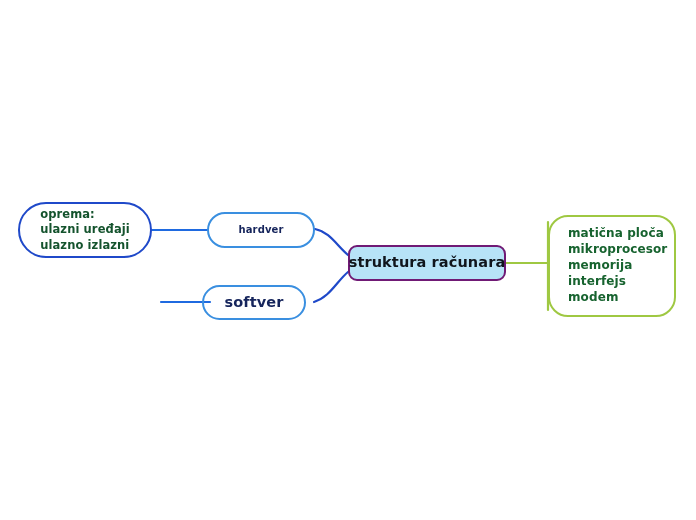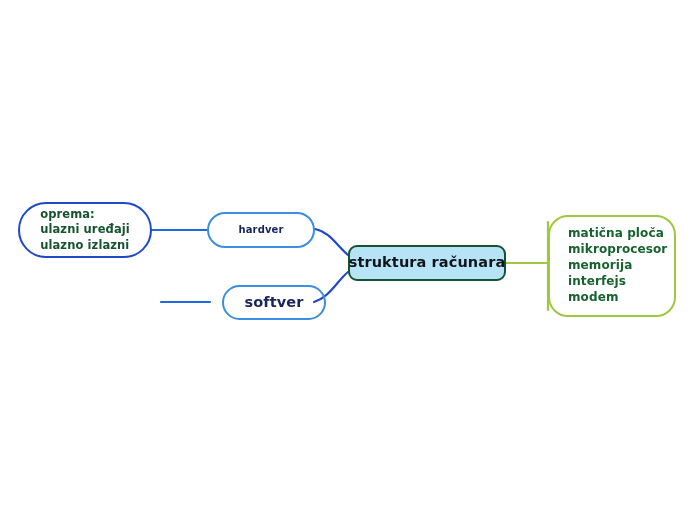--- a/index.html
+++ b/index.html
@@ -41,21 +41,21 @@
     line-height: 1.32;
     letter-spacing: 0.1px;
   }
 
   
   #node-central {
     left: 348px;
     top: 245px;
     width: 158px;
     height: 36px;
-    border: 2px solid #14532d;
+    border: 2px solid #701a75;
     border-radius: 9px;
     background: #b7e3f7;
   }
   #node-central .label {
     color: #10151c;
     font-size: 14.5px;
     font-weight: bold;
   }
 
   
@@ -68,21 +68,21 @@
     border-radius: 18px;
   }
   #node-hardver .label {
     color: #16255c;
     font-size: 10px;
     font-weight: bold;
   }
 
   
   #node-softver {
-    left: 222px;
+    left: 202px;
     top: 285px;
     width: 104px;
     height: 35px;
     border: 2px solid #3a8fe0;
     border-radius: 18px;
   }
   #node-softver .label {
     color: #16255c;
     font-size: 14.5px;
     font-weight: bold;

